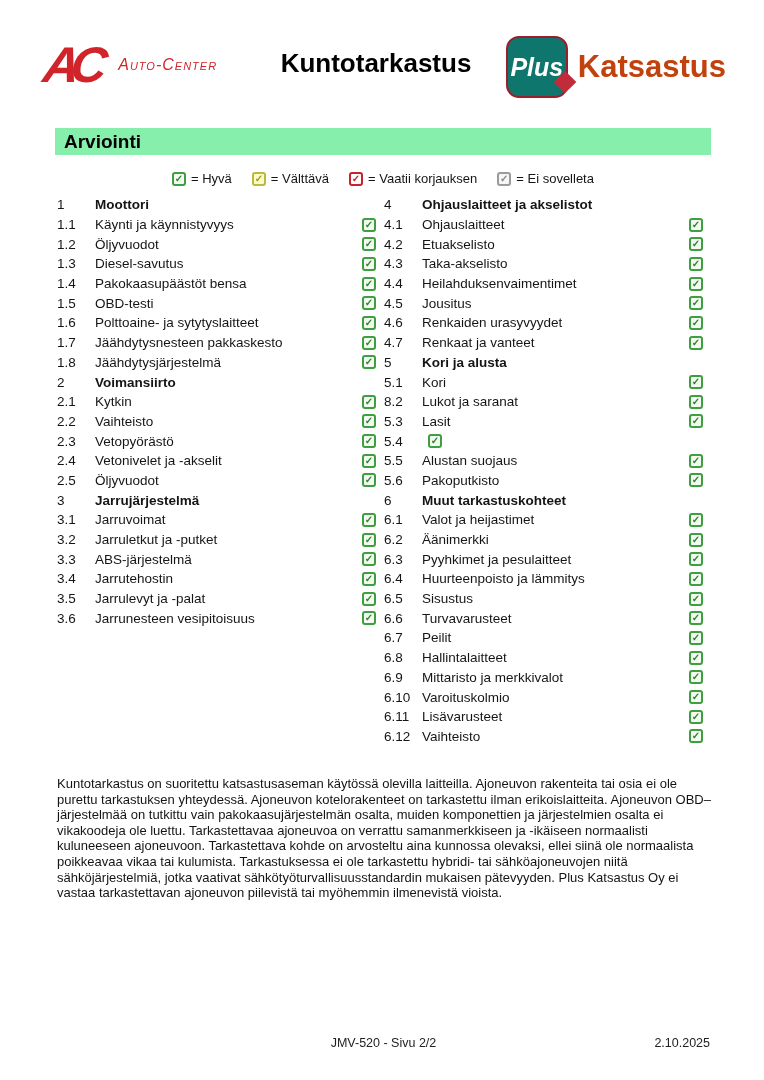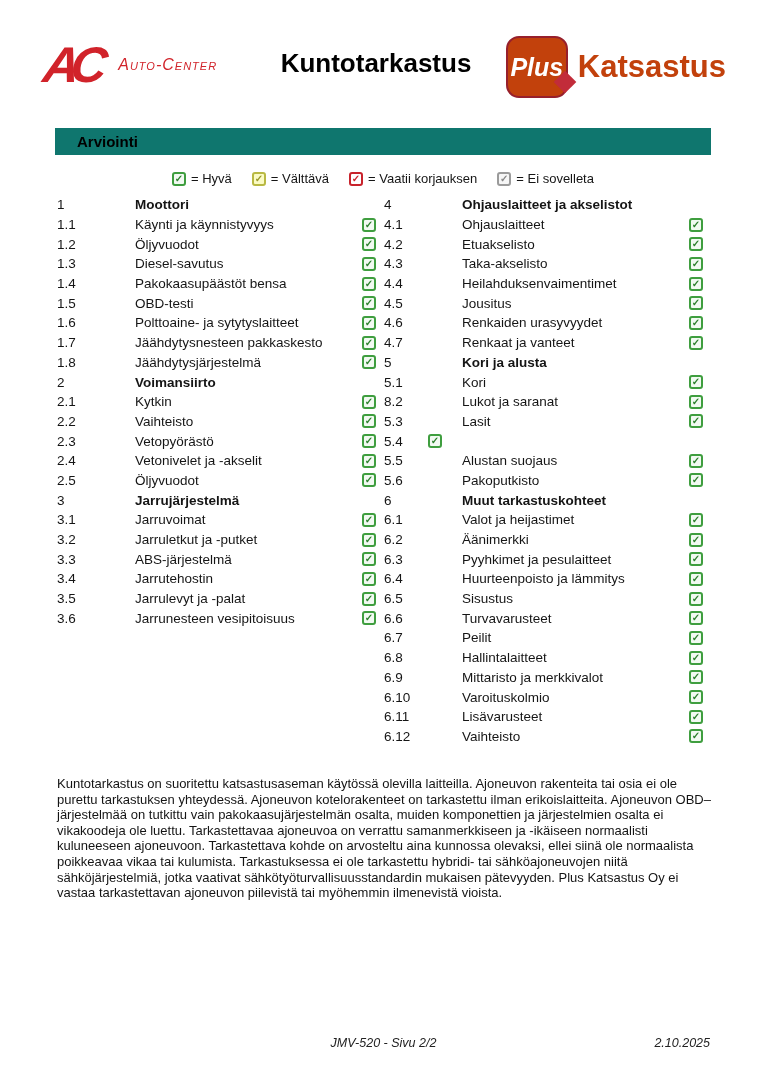--- a/index.html
+++ b/index.html
@@ -17,36 +17,36 @@
   .ac-name{
     color:#d1232a;font-weight:normal;font-style:italic;font-size:16px;
     font-variant:small-caps;letter-spacing:1px;margin-left:6px;
   }
   .doc-title{
     position:absolute;left:0;right:12px;top:48px;text-align:center;
     font-size:26px;font-weight:bold;color:#000;
   }
   .logo-plus{position:absolute;right:38px;top:36px;display:flex;align-items:center;}
   .plus-box{
-    position:relative;width:58px;height:58px;background:#c2410c;
+    position:relative;width:58px;height:58px;background:#0f766e;
     border:2px solid #97202c;border-radius:13px;color:#fff;
     display:flex;align-items:center;justify-content:center;
     font-size:25px;font-weight:bold;font-style:italic;z-index:1;
   }
   .plus-box::after{
     content:"";position:absolute;right:-7px;bottom:6px;width:16px;height:16px;
     background:#c22c3a;transform:rotate(45deg);z-index:-1;
   }
   .katsastus-name{font-size:31px;font-weight:bold;color:#c2410c;margin-left:10px;}
 
   
   .section-bar{
     position:absolute;left:55px;top:128px;width:656px;height:27px;
-    background:#0f766e;display:flex;align-items:center;
-    font-size:15px;font-weight:bold;color:#000;padding-left:22px;box-sizing:border-box;
+    background:#86efac;display:flex;align-items:center;
+    font-size:19px;font-weight:bold;color:#000;padding-left:9px;box-sizing:border-box;
   }
 
   
   .legend{
     position:absolute;left:55px;top:171px;width:656px;
     display:flex;justify-content:center;align-items:center;gap:20px;font-size:13px;
   }
   .legend-item{display:flex;align-items:center;gap:5px;}
 
   
@@ -58,33 +58,33 @@
   .cb.good  {border:2px solid #3f9e3f;background:#f2faf2;color:#2c7f2c;}
   .cb.fair  {border:2px solid #b9b943;background:#fbfbc4;color:#97972a;}
   .cb.repair{border:2px solid #c8232c;background:#ffffff;color:#c8232c;}
   .cb.na    {border:2px solid #9b9b9b;background:#f6f6f6;color:#878787;}
 
   
   .checklist{position:absolute;left:57px;top:195px;width:646px;display:flex;gap:8px;}
   .col{width:319px;}
   .row{display:flex;align-items:center;height:19.7px;font-size:13.5px;}
   .row .num{width:38px;flex-shrink:0;}
-  .row .label{flex:1;margin-left:40px;}
+  .row .label{flex:1;}
   .row.section .label{font-weight:bold;}
   .row .cb-slot{width:20px;display:flex;justify-content:flex-end;align-items:center;}
 
   
   .disclaimer{
     position:absolute;left:57px;top:776px;width:655px;
     font-size:13px;line-height:15.6px;color:#141414;
   }
 
   
   .footer{position:absolute;left:57px;right:54px;top:1036px;height:16px;
-    font-size:12.5px;font-style:italic;color:#222;}
+    font-size:12.5px;color:#222;}
   .footer .page-label{position:absolute;left:0;right:0;text-align:center;}
   .footer .date{position:absolute;right:0;top:0;}
 </style>
 </head>
 <body>
 
 <div class="page">
 
   <div class="logo-ac">
     <span class="ac-mark">AC</span>

